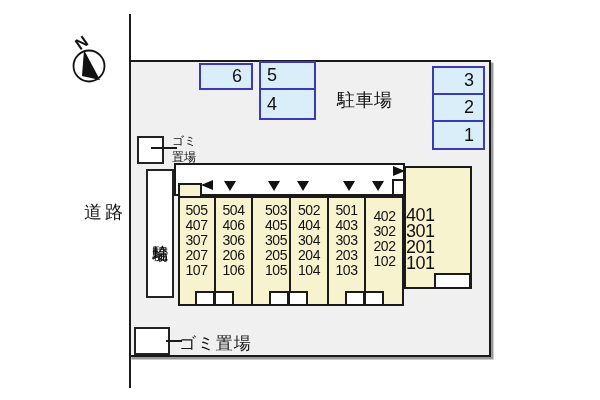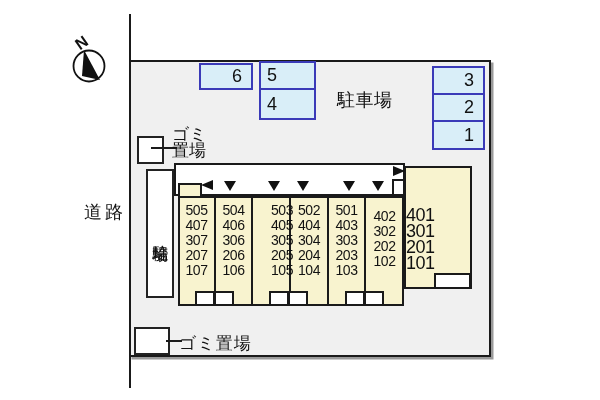--- a/index.html
+++ b/index.html
@@ -62,21 +62,21 @@
   </div>
   <div class="abs pbox num-right" style="left:432px;top:93px;width:53px;height:29px;">
     <span>2</span>
   </div>
   <div class="abs pbox num-right" style="left:432px;top:120px;width:53px;height:30px;">
     <span>1</span>
   </div>
 
   <div class="abs whitebox" style="left:137px;top:136px;width:27px;height:28px;"></div>
   <div class="line" style="left:151px;top:147px;width:26px;height:2px;"></div>
-  <div class="abs" style="left:172px;top:127px;font-size:17px;line-height:15.5px;">
+  <div class="abs" style="left:172px;top:134px;font-size:12px;line-height:15.5px;">
     <div class="lbl">ゴミ</div>
     <div class="lbl">置場</div>
   </div>
 
   <div class="abs whitebox" style="left:146px;top:169px;width:28px;height:129px;display:flex;align-items:center;justify-content:center;">
     <span class="lbl" style="writing-mode:vertical-rl;text-orientation:upright;font-size:16px;letter-spacing:1px;">駐輪場</span>
   </div>
 
   <div class="abs" style="left:174px;top:163px;width:231px;height:33px;background:#fff;border:2px solid var(--line,#1a1a1a);"></div>
 
@@ -101,21 +101,21 @@
     <div>207</div>
     <div>107</div>
   </div>
   <div class="abs rcol" style="left:215px;top:196px;width:37px;padding-top:7px;">
     <div>504</div>
     <div>406</div>
     <div>306</div>
     <div>206</div>
     <div>106</div>
   </div>
-  <div class="abs rcol" style="left:254px;top:196px;width:56px;padding-top:7px;">
+  <div class="abs rcol" style="left:248px;top:196px;width:56px;padding-top:7px;">
     <div>503</div>
     <div>405</div>
     <div>305</div>
     <div>205</div>
     <div>105</div>
   </div>
   <div class="abs rcol" style="left:290px;top:196px;width:38px;padding-top:7px;">
     <div>502</div>
     <div>404</div>
     <div>304</div>

